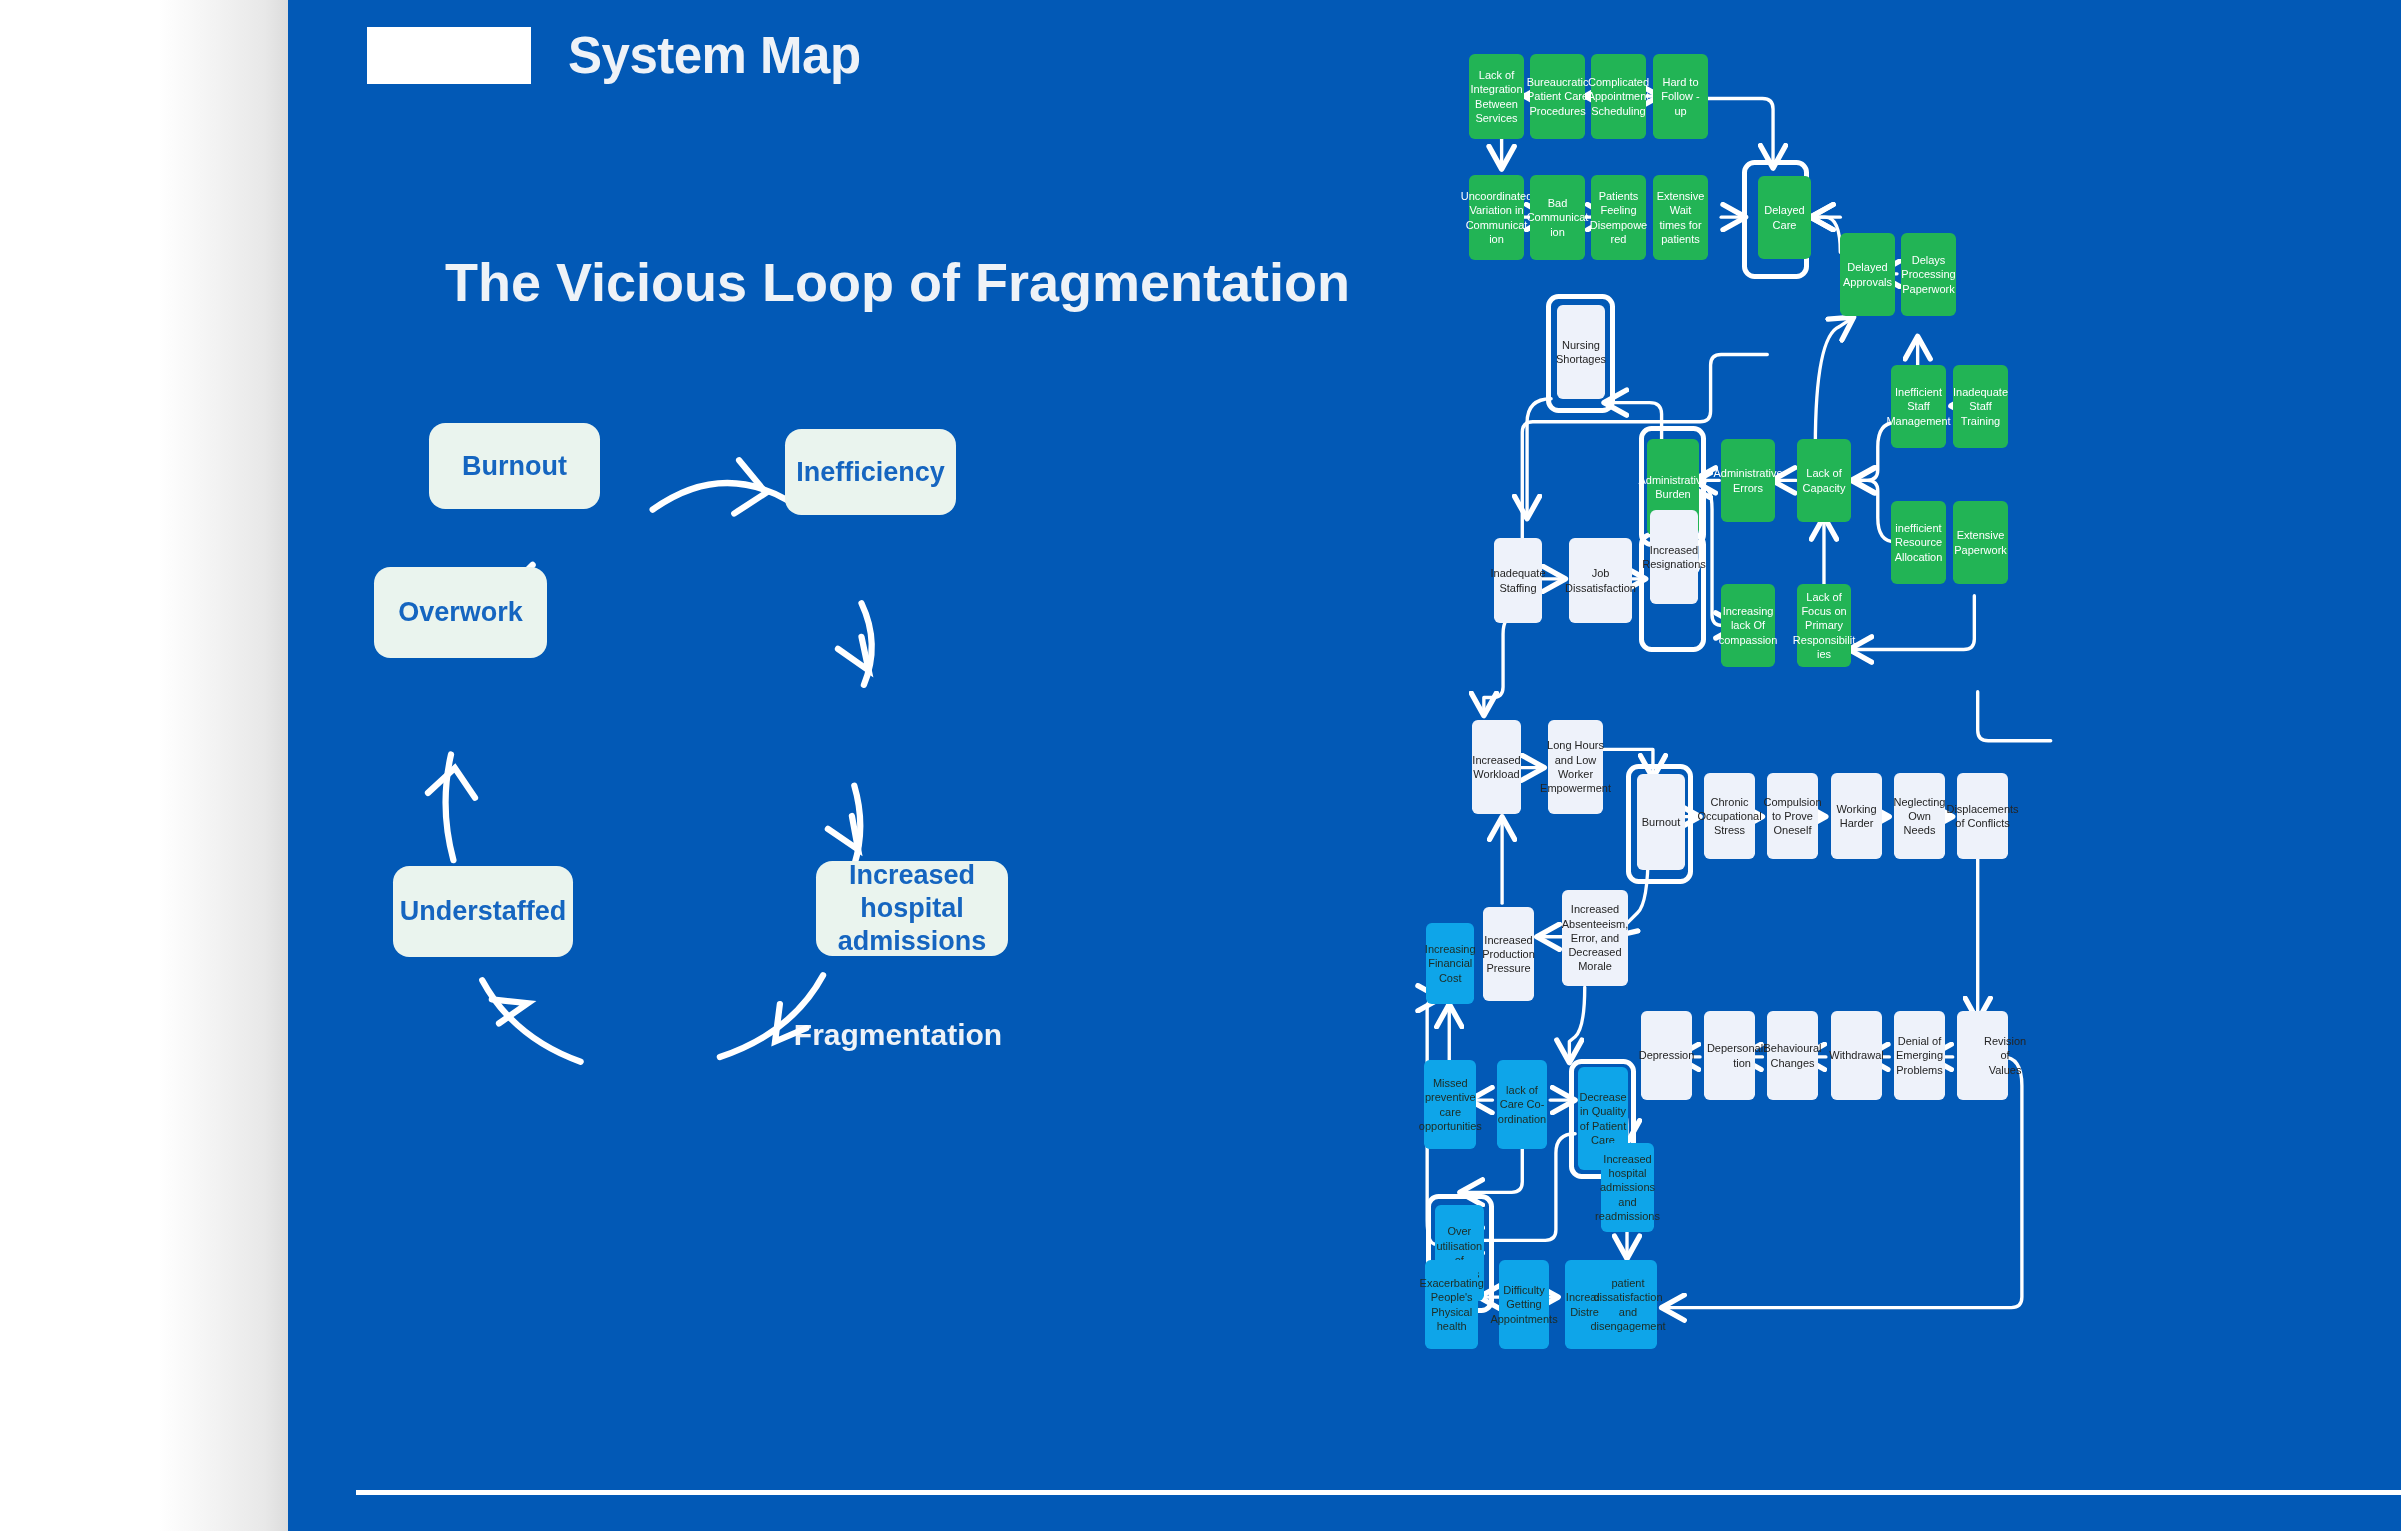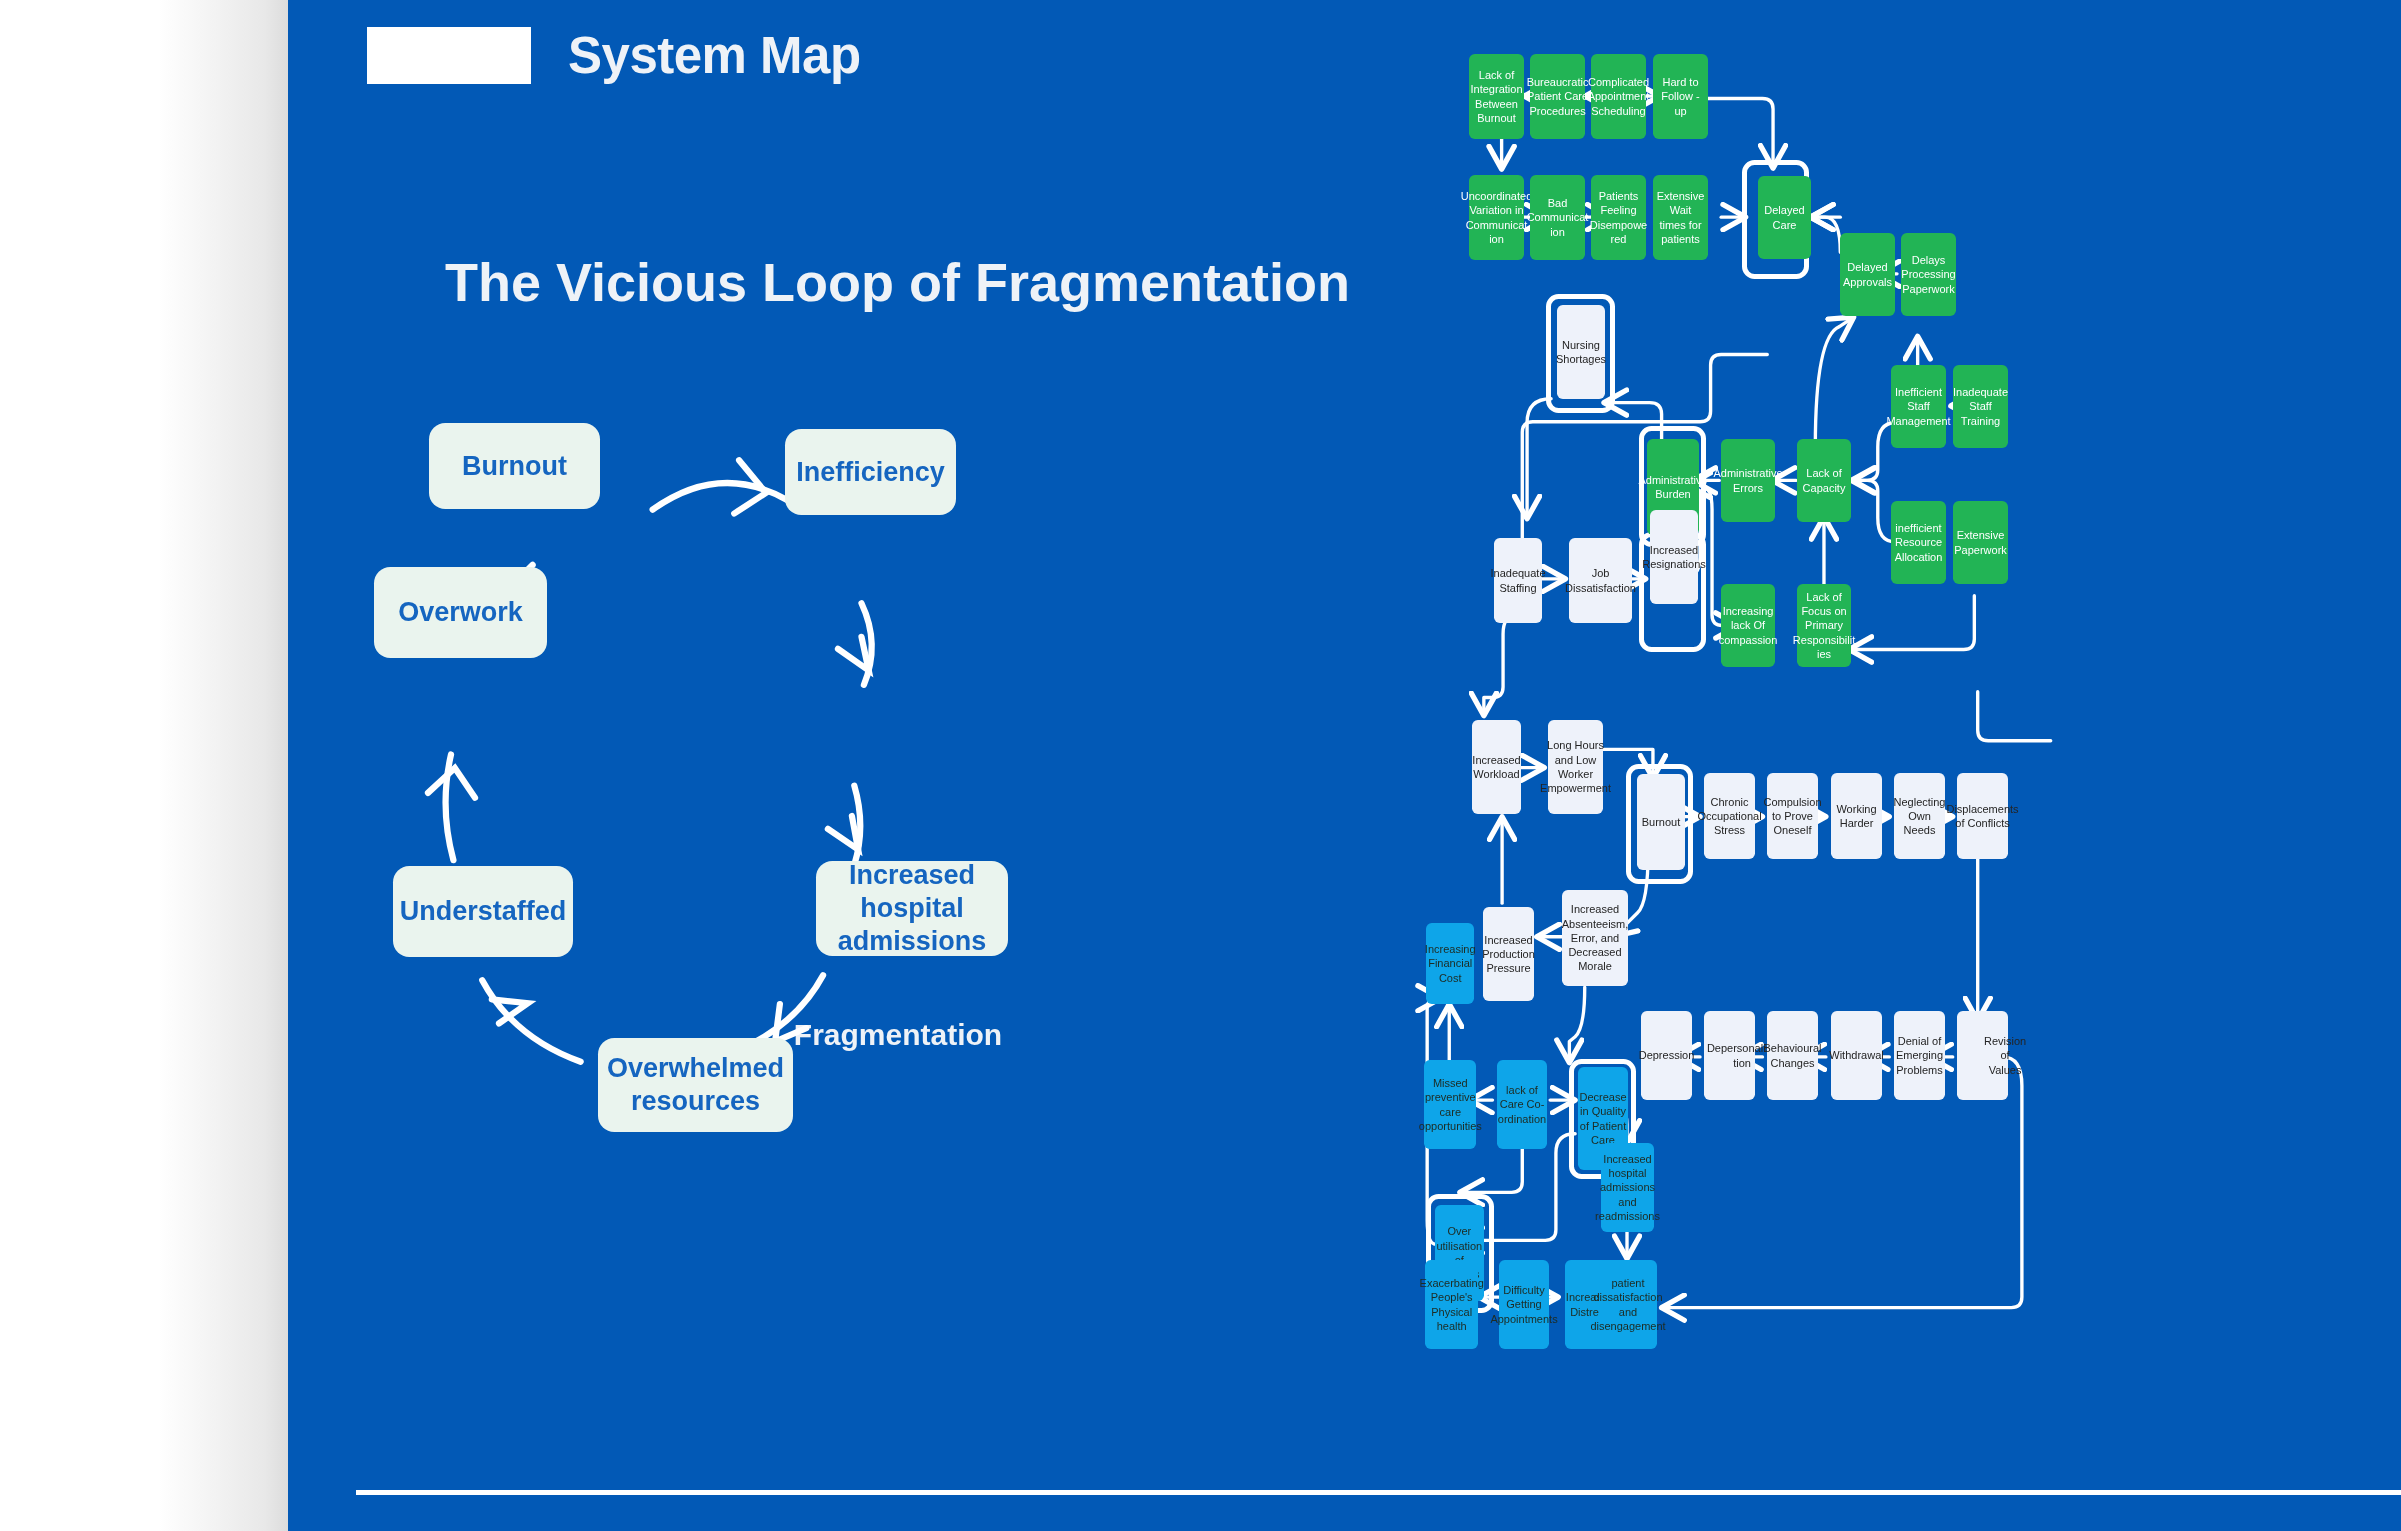--- a/index.html
+++ b/index.html
@@ -83,21 +83,20 @@
           <path d="M 250 830 Q 290 730 370 655"></path>
           <path d="M 260 770 L 330 740 L 340 808"></path>
         </g>
       </svg>
 
       <div class="lnode" style="left:74px;top:173px;width:171px;height:86px;">Burnout</div>
       <div class="lnode" style="left:430px;top:179px;width:171px;height:86px;">Inefficiency</div>
       <div class="lnode" style="left:19px;top:317px;width:173px;height:91px;">Overwork</div>
       <div class="lnode" style="left:38px;top:616px;width:180px;height:91px;">Understaffed</div>
       <div class="lnode" style="left:461px;top:611px;width:192px;height:95px;">Increased hospital admissions</div>
-      <div class="lnode" style="left:243px;top:788px;width:195px;height:94px;">Overwhelmed resources</div>
     </div>
 
     <div class="map">
 
       <svg viewBox="0 0 3470 3189">
         <defs>
           <marker id="ah" viewBox="0 0 12 12" refX="10" refY="6" markerWidth="9" markerHeight="9" orient="auto">
             <path d="M1 1 L10 6 L1 11" fill="none" stroke="#ffffff" stroke-width="2.1" stroke-linecap="round" stroke-linejoin="round"></path>
           </marker>
         </defs>
@@ -211,21 +210,21 @@
       </svg>
 
       <div class="hl" style="left:311px;top:160px;width:67px;height:119px;"></div>
       <div class="hl" style="left:208px;top:426px;width:67px;height:121px;"></div>
       <div class="hl" style="left:115px;top:294px;width:69px;height:119px;"></div>
       <div class="hl" style="left:208px;top:532px;width:67px;height:120px;"></div>
       <div class="hl" style="left:195px;top:764px;width:67px;height:120px;"></div>
       <div class="hl" style="left:138px;top:1059px;width:67px;height:120px;"></div>
       <div class="hl" style="left:-4.8px;top:1194px;width:68px;height:119px;"></div>
 
-      <div class="nd nd-green" style="left:38px;top:54px;width:55px;height:85px;">Lack of Integration Between Burnout</div>
+      <div class="nd nd-green" style="left:38px;top:54px;width:55px;height:85px;">Lack of Integration Between Services</div>
       <div class="nd nd-green" style="left:99px;top:54px;width:55px;height:85px;">Bureaucratic Patient Care Procedures</div>
       <div class="nd nd-green" style="left:160px;top:54px;width:55px;height:85px;">Complicated Appointment Scheduling</div>
       <div class="nd nd-green" style="left:222px;top:54px;width:55px;height:85px;">Hard to Follow -up</div>
 
       <div class="nd nd-green" style="left:38px;top:175px;width:55px;height:85px;">Uncoordinated Variation in Communicat ion</div>
       <div class="nd nd-green" style="left:99px;top:175px;width:55px;height:85px;">Bad Communicat ion</div>
       <div class="nd nd-green" style="left:160px;top:175px;width:55px;height:85px;">Patients Feeling Disempowe red</div>
       <div class="nd nd-green" style="left:222px;top:175px;width:55px;height:85px;">Extensive Wait times for patients</div>
       <div class="nd nd-green" style="left:327px;top:176px;width:53px;height:83px;">Delayed Care</div>
 

